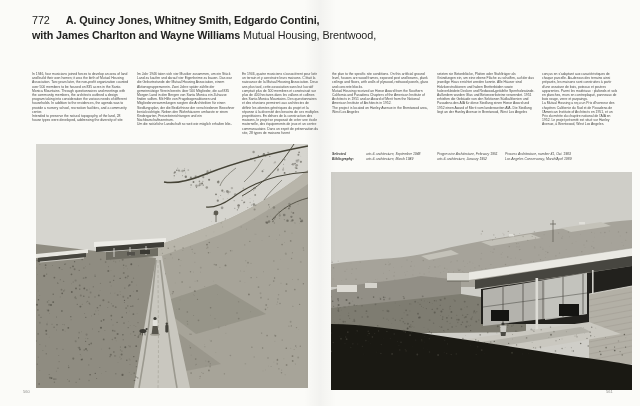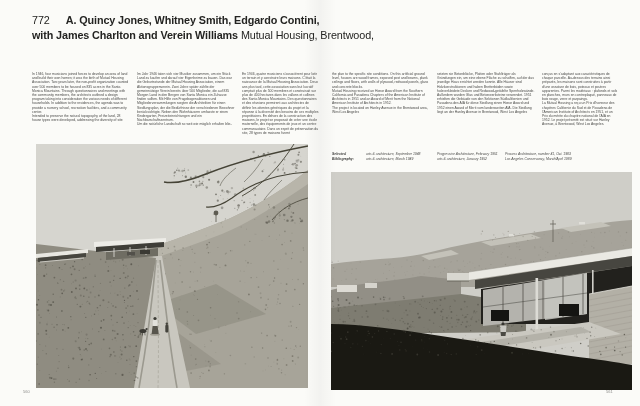--- a/index.html
+++ b/index.html
@@ -45,21 +45,21 @@
 </head>
 <body>
 
 <div class="spread">
 
   <header class="entry-header">
     <div class="t-line">
       <span class="t-num">772</span><span class="bold">A. Quincy Jones, Whitney Smith, Edgardo Contini,</span>
     </div>
     <div class="t-line">
-      <span class="bold">with James Charlton and Verein Williams</span>
+      <span class="bold">with James Charlton and Wayne Williams</span>
       <span>Mutual Housing, Brentwood,</span>
     </div>
   </header>
 
   <div class="col" id="col-en1">In 1946, four musicians joined forces to develop an area of land and build their own homes; it was the birth of Mutual Housing Association. Two years later, the non-profit organization counted over 500 members to be housed on 835 acres in the Santa Monica Mountains. Through questionnaires and meetings with the community members, the architects outlined a design program taking into consideration the various needs of different households. In addition to the residences, the agenda was to provide a nursery school, recreation facilities, and a community center.
 Intended to preserve the natural topography of the land, 28 house types were developed, addressing the diversity of site</div>
   <div class="col" id="col-de1">Im Jahr 1946 taten sich vier Musiker zusammen, um ein Stück Land zu kaufen und darauf vier Eigenheime zu bauen. Das war die Geburtsstunde der Mutual Housing Association, einem Aktionsgruppenverein. Zwei Jahre später zählte der gemeinnützige Verein bereits über 500 Mitglieder, die auf 835 Morgen Land in den Bergen von Santa Monica ein Zuhause finden sollten. Mit Hilfe von Fragebogenaktionen und Mitgliederversammlungen sorgten die Architekten für einen Siedlungsplan, der die Bedürfnisse der verschiedenen Bewohner berücksichtigte. Neben den Wohnhäusern umfasste er einen Kindergarten, Freizeiteinrichtungen und ein Nachbarschaftszentrum.
 Um die natürliche Landschaft so weit wie möglich erhalten blie-</div>
   <div class="col" id="col-fr1">En 1946, quatre musiciens s'associèrent pour lotir un terrain et y construire leurs maisons. C'était la naissance de la Mutual Housing Association. Deux ans plus tard, cette association sans but lucratif comptait plus de 500 membres et construisait sur plus de 400 hectares dans les vallons et collines des Santa Monica Mountains. Des questionnaires et des réunions permirent aux architectes de définir les attentes génériques du projet et la réponse à la diversité des besoins de ces multiples propriétaires. En dehors de la construction des maisons, le projet se proposait de créer une école maternelle, des équipements de jeux et un centre communautaire. Dans un esprit de préservation du site, 28 types de maisons furent</div>
   <div class="col" id="col-en2">the plan to the specific site conditions. On this artificial ground level, houses are wood frames, exposed post and beams, plank ceilings and floors, with walls of plywood, redwood panels, glass and concrete blocks.

